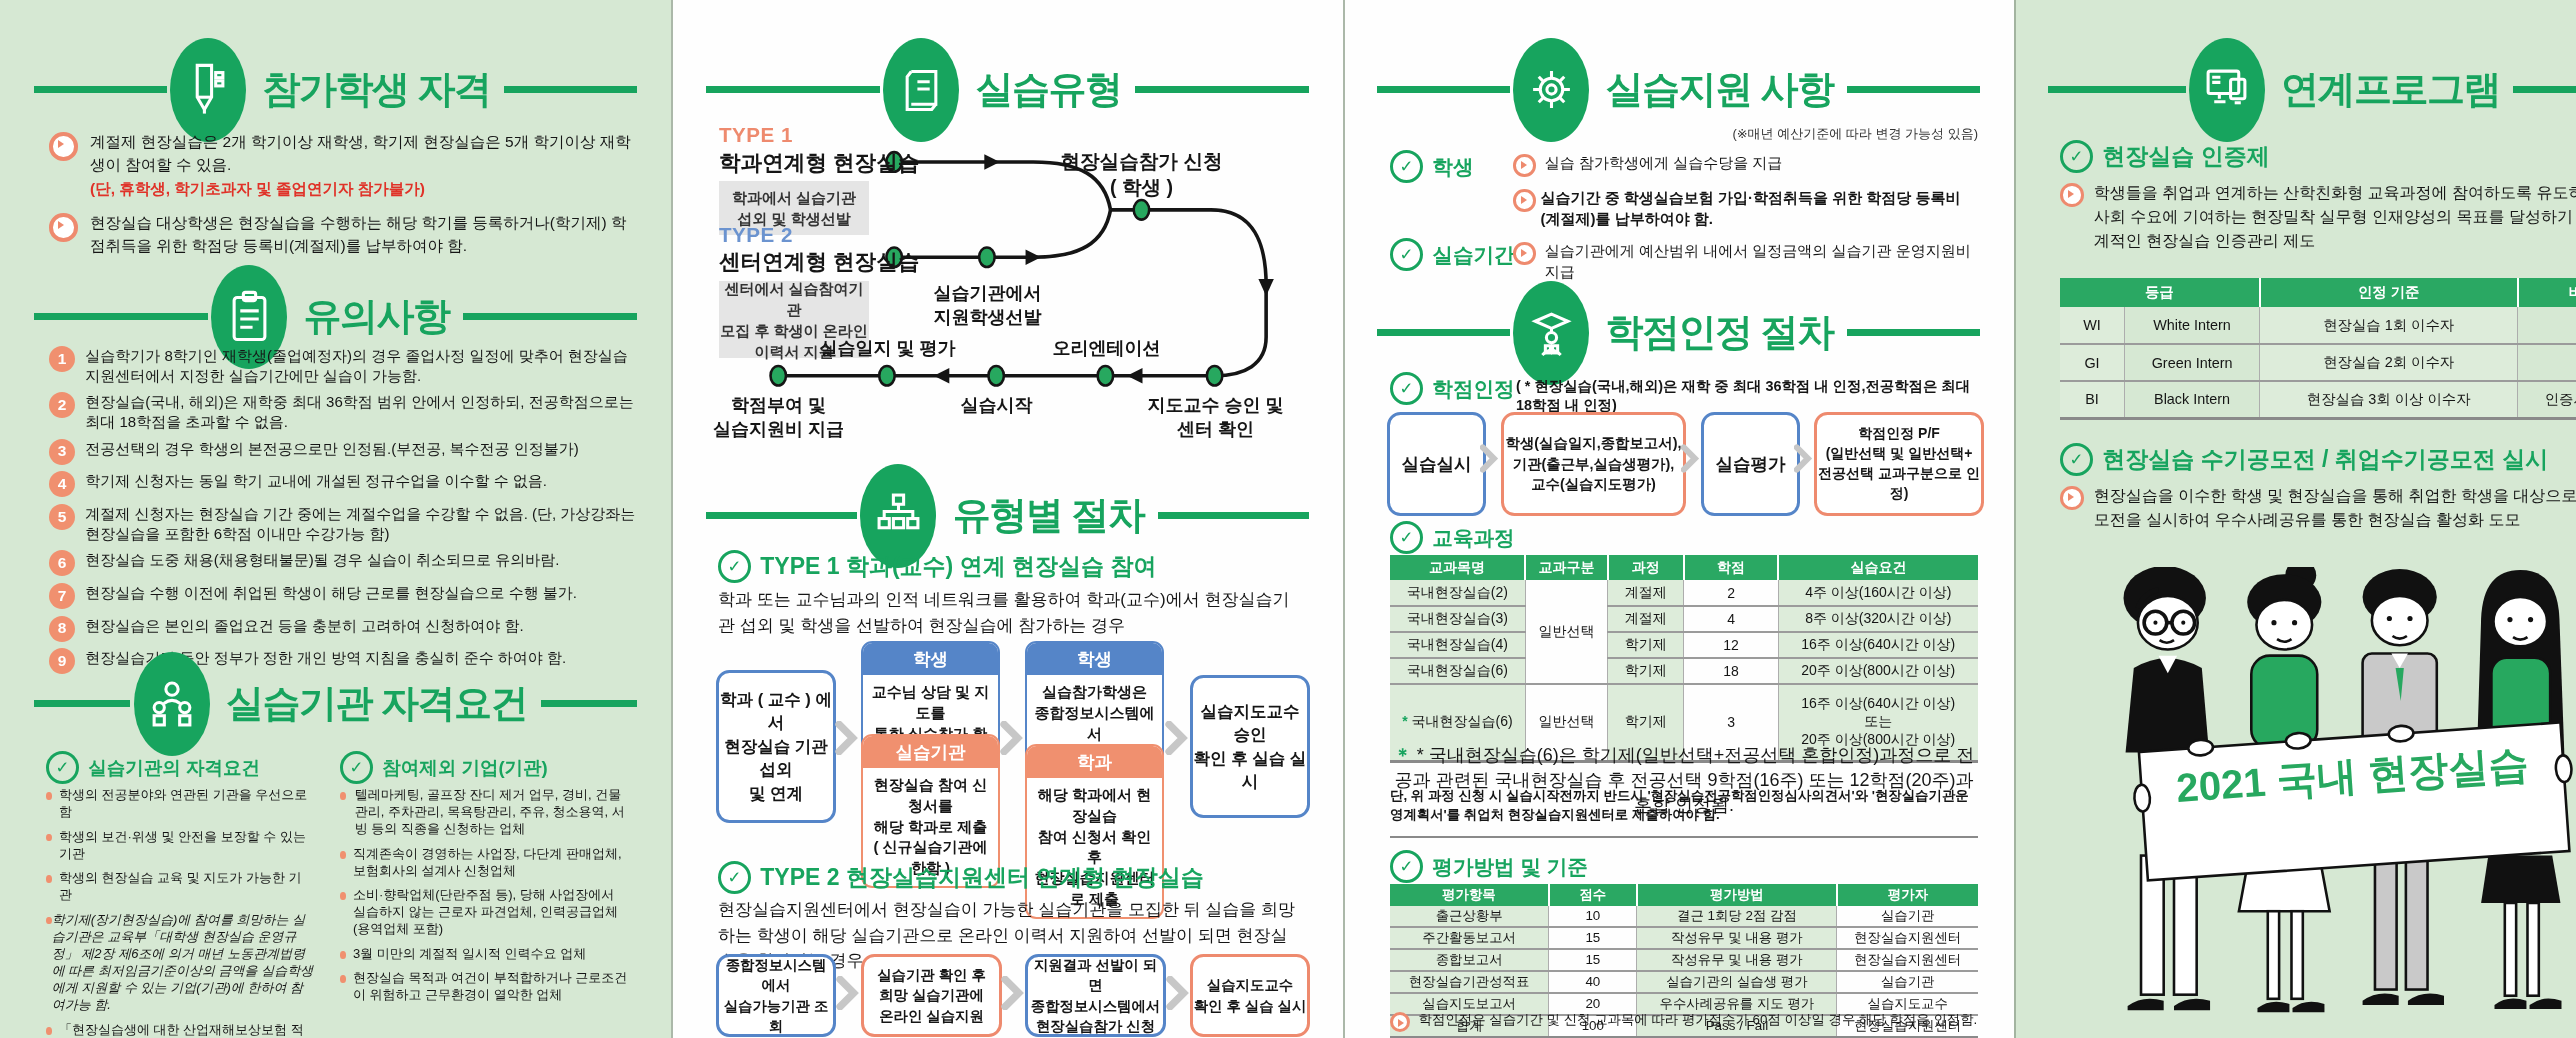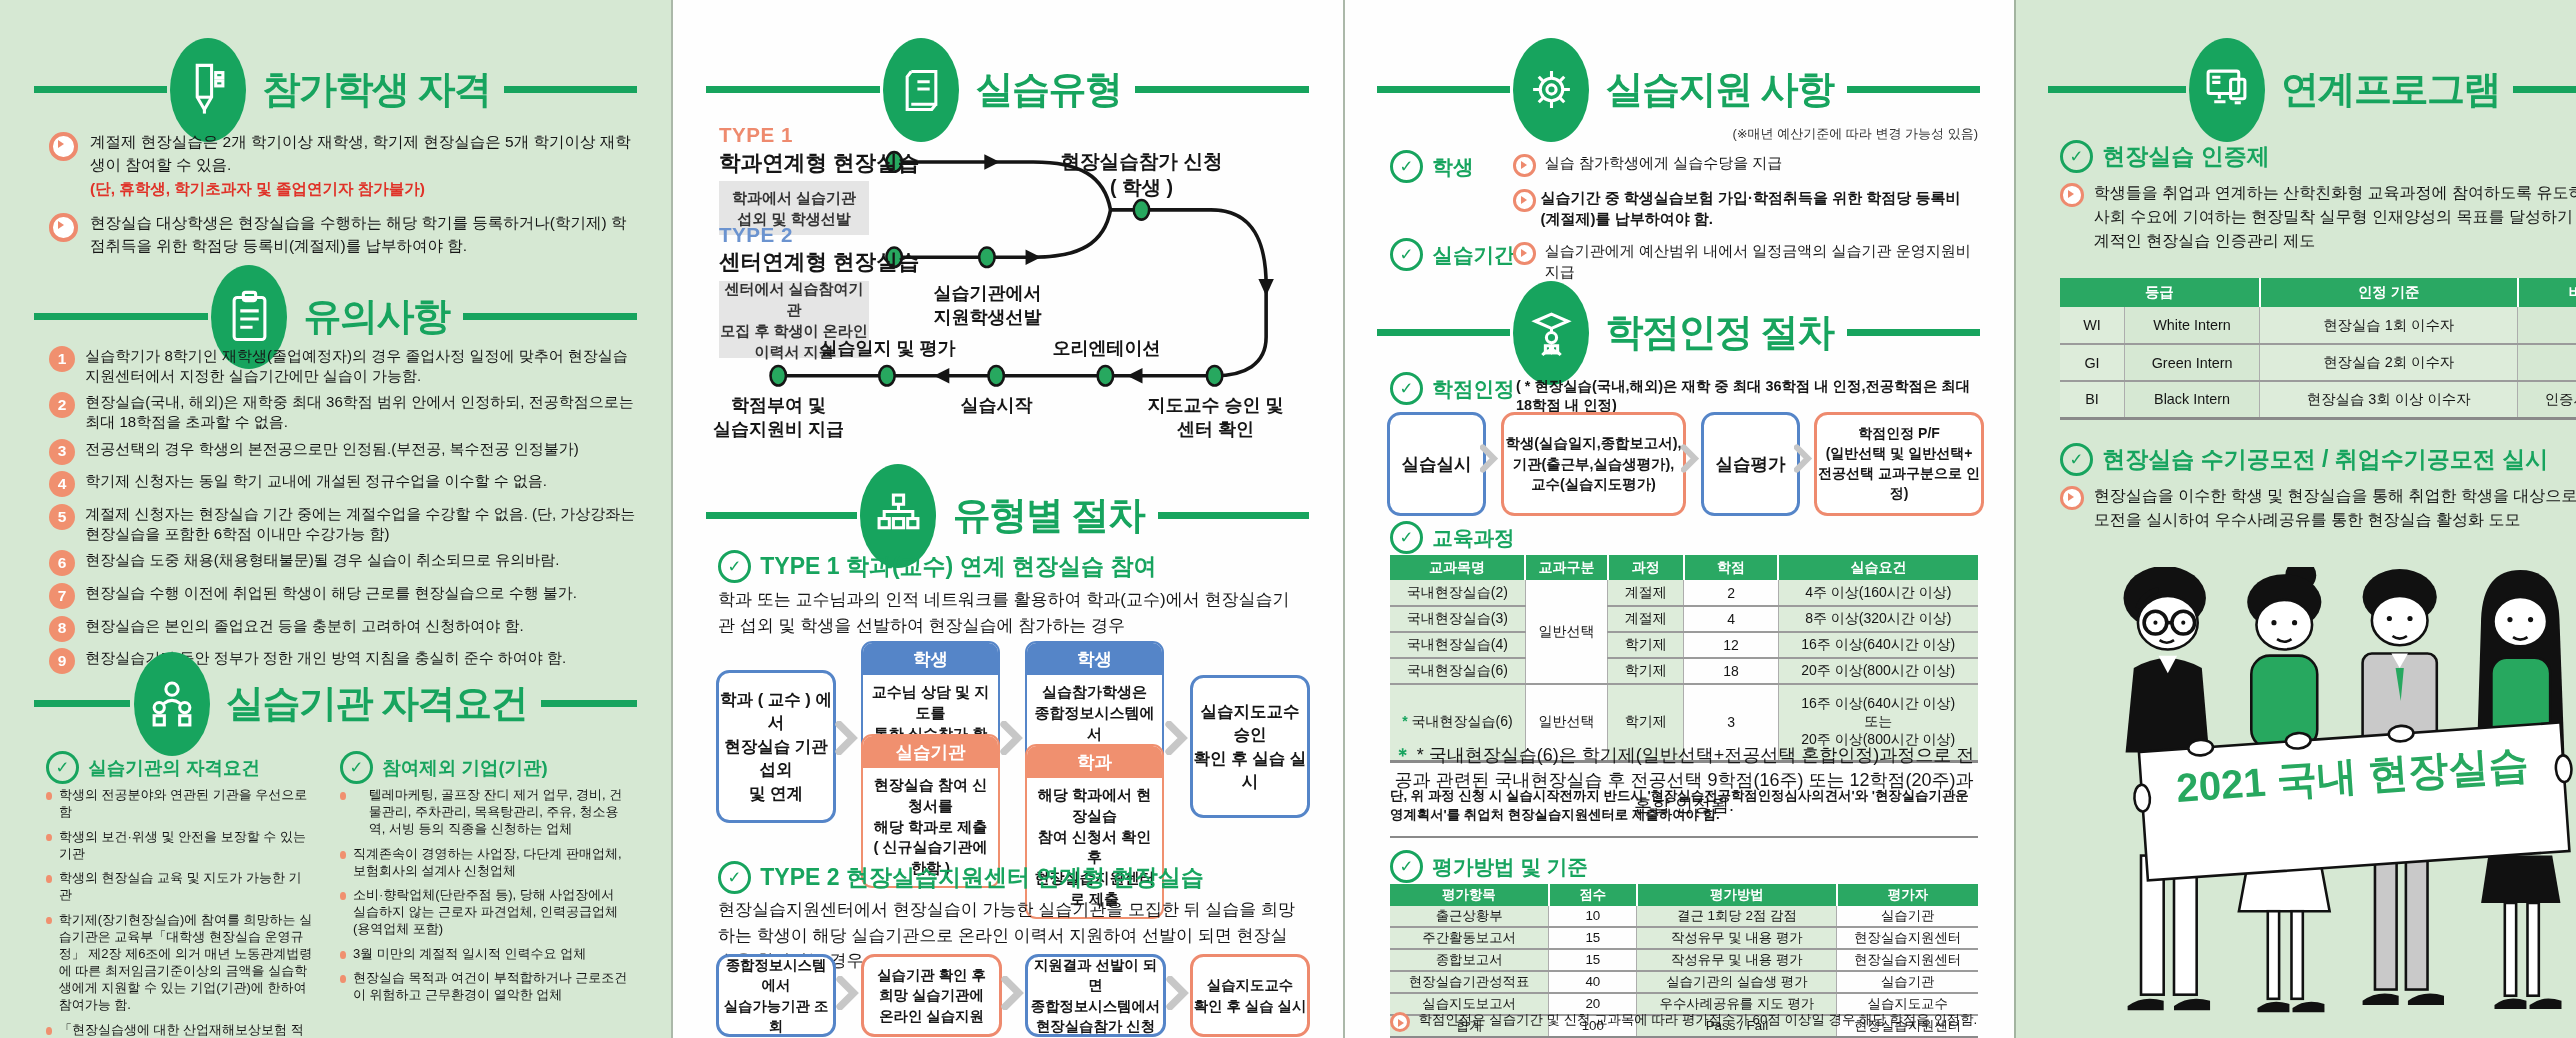--- a/index.html
+++ b/index.html
@@ -184,32 +184,32 @@
           <div>학생의 전공분야와 연관된 기관을 우선으로 함</div>
         </div>
       <div class="brow" style="gap:7.2px;">
           <span class="dot"></span>
           <div>학생의 보건·위생 및 안전을 보장할 수 있는 기관</div>
         </div>
       <div class="brow" style="gap:7.2px;">
           <span class="dot"></span>
           <div>학생의 현장실습 교육 및 지도가 가능한 기관</div>
         </div>
-      <div class="brow" style="gap:7px;">
+      <div class="brow" style="gap:0;font-style:italic;">
           <span class="dot"></span>
           <div>학기제(장기현장실습)에 참여를 희망하는 실습기관은 교육부「대학생 현장실습 운영규정」 제2장 제6조에 의거 매년 노동관계법령에 따른 최저임금기준이상의 금액을 실습학생에게 지원할 수 있는 기업(기관)에 한하여 참여가능 함.</div>
         </div>
       <div class="brow" style="gap:7.2px;">
           <span class="dot"></span>
           <div>「현장실습생에 대한 산업재해보상보험 적용범위」(고용노동부 고시 제 2018-69호) 개정에 의거하여 현장실습생 산재보험 필수 가입이 가능한 기관</div>
         </div>
     </div>
 
     <div class="abs" style="left:340px;top:786px;width:289px;display:flex;flex-direction:column;gap:7.2px;font-size:13px;line-height:1.32;">
-      <div class="brow" style="gap:23px;">
+      <div class="brow" style="gap:9px;">
           <span class="dot"></span>
           <div>텔레마케팅, 골프장 잔디 제거 업무, 경비, 건물관리, 주차관리, 목욕탕관리, 주유, 청소용역, 서빙 등의 직종을 신청하는 업체</div>
         </div>
       <div class="brow" style="gap:7.2px;">
           <span class="dot"></span>
           <div>직계존속이 경영하는 사업장, 다단계 판매업체, 보험회사의 설계사 신청업체</div>
         </div>
       <div class="brow" style="gap:7.2px;">
           <span class="dot"></span>
           <div>소비·향락업체(단란주점 등), 당해 사업장에서 실습하지 않는 근로자 파견업체, 인력공급업체(용역업체 포함)</div>

